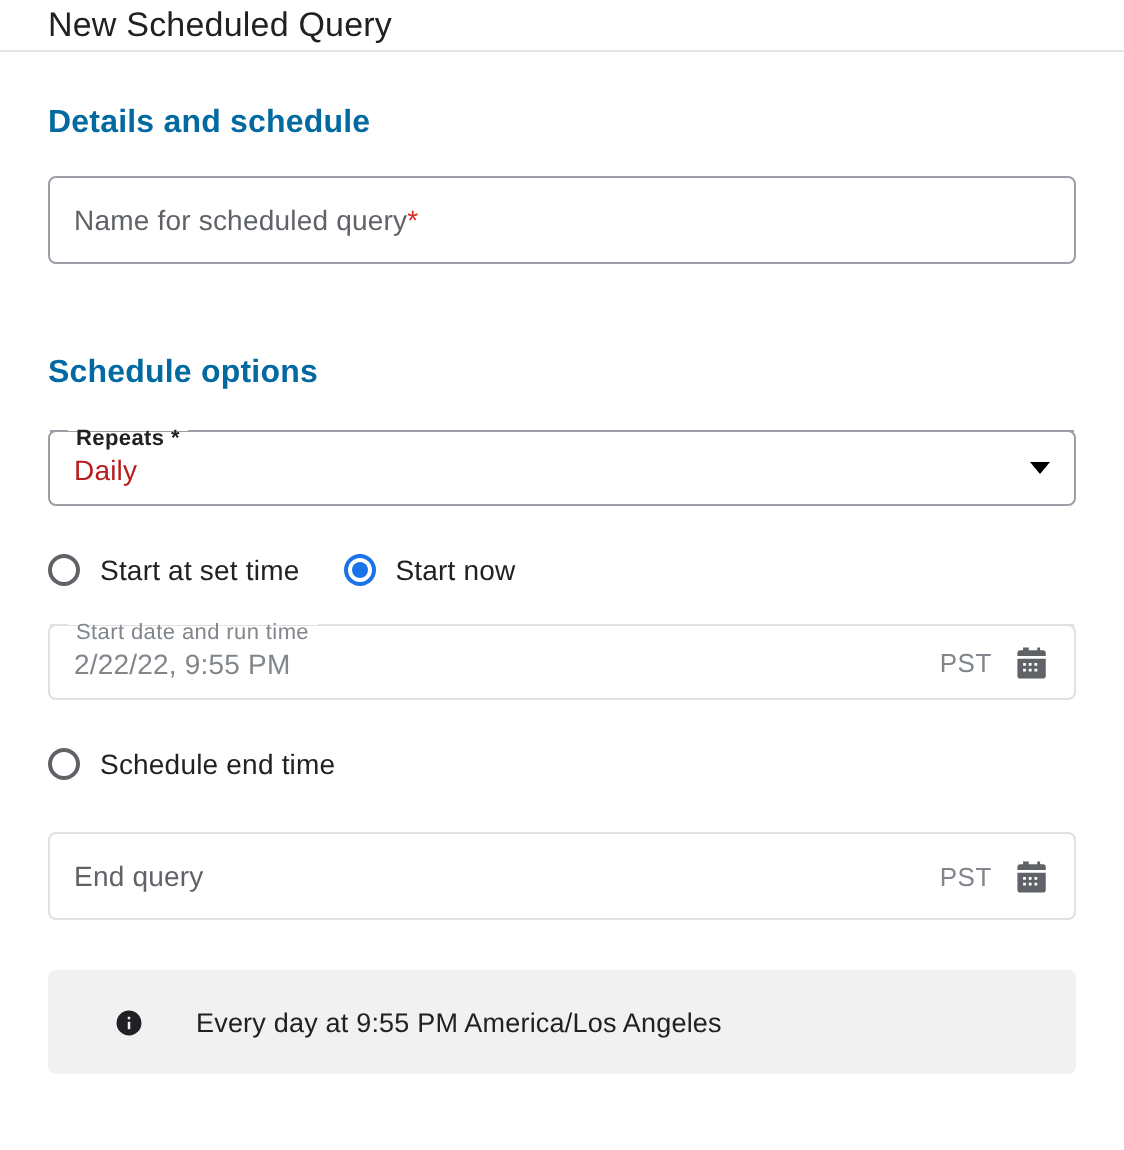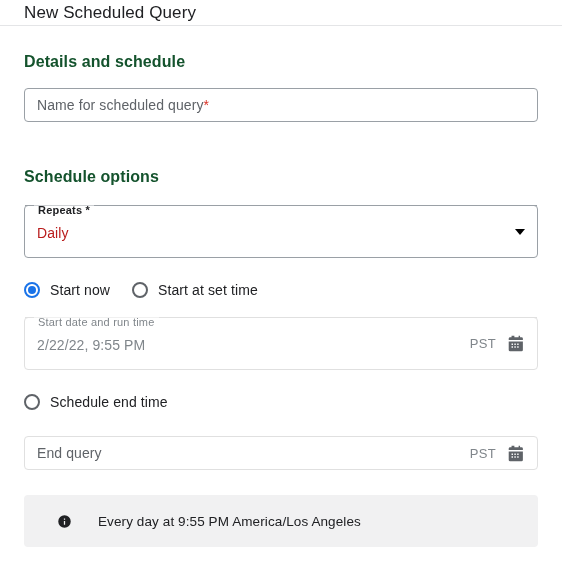--- a/index.html
+++ b/index.html
@@ -32,31 +32,31 @@
   }
 
   
   .dialog-body {
     padding: 0 24px;
   }
 
   .section-heading {
     font-size: 16px;
     font-weight: 700;
-    color: #14532d;
+    color: #0369a1;
     letter-spacing: 0.1px;
   }
   .section-heading.details     { margin: 27px 0 0 0; }
   .section-heading.schedule    { margin: 0; }
 
   
   .field {
     position: relative;
     box-sizing: border-box;
-    height: 34px;
+    height: 44px;
     border: 1px solid #9aa0a6;
     border-radius: 4px;
     display: flex;
     align-items: center;
     padding: 0 12px;
     background: #fff;
   }
   .field.disabled {
     border-color: #e0e0e0;
   }
@@ -72,21 +72,21 @@
     font-size: 14px;
     color: #b91c1c;
     letter-spacing: 0.1px;
   }
   .field.disabled .value {
     color: #80868b;
   }
 
   
   .field.notched {
-    height: 53px;
+    height: 38px;
   }
   .field .legend-row {
     position: absolute;
     top: -1px;
     left: 0;
     right: 0;
     height: 1px;
     display: flex;
     pointer-events: none;
   }
@@ -238,26 +238,26 @@
     </div>
     <span class="value inner-value">Daily</span>
     <span class="spacer"></span>
     <span class="select-arrow"></span>
   </div>
 
   <div style="height:24px"></div>
 
   <div class="radio-group">
     <div class="radio-option">
+      <span class="radio-circle"></span>
+      <span class="radio-label">Start at set time</span>
+    </div>
+    <div class="radio-option">
       <span class="radio-circle checked"></span>
       <span class="radio-label">Start now</span>
-    </div>
-    <div class="radio-option">
-      <span class="radio-circle"></span>
-      <span class="radio-label">Start at set time</span>
     </div>
   </div>
 
   <div style="height:19px"></div>
 
   <div class="field notched disabled">
     <div class="legend-row">
       <div class="legend-lead"></div>
       <div class="legend-label">Start date and run time</div>
       <div class="legend-tail"></div>

